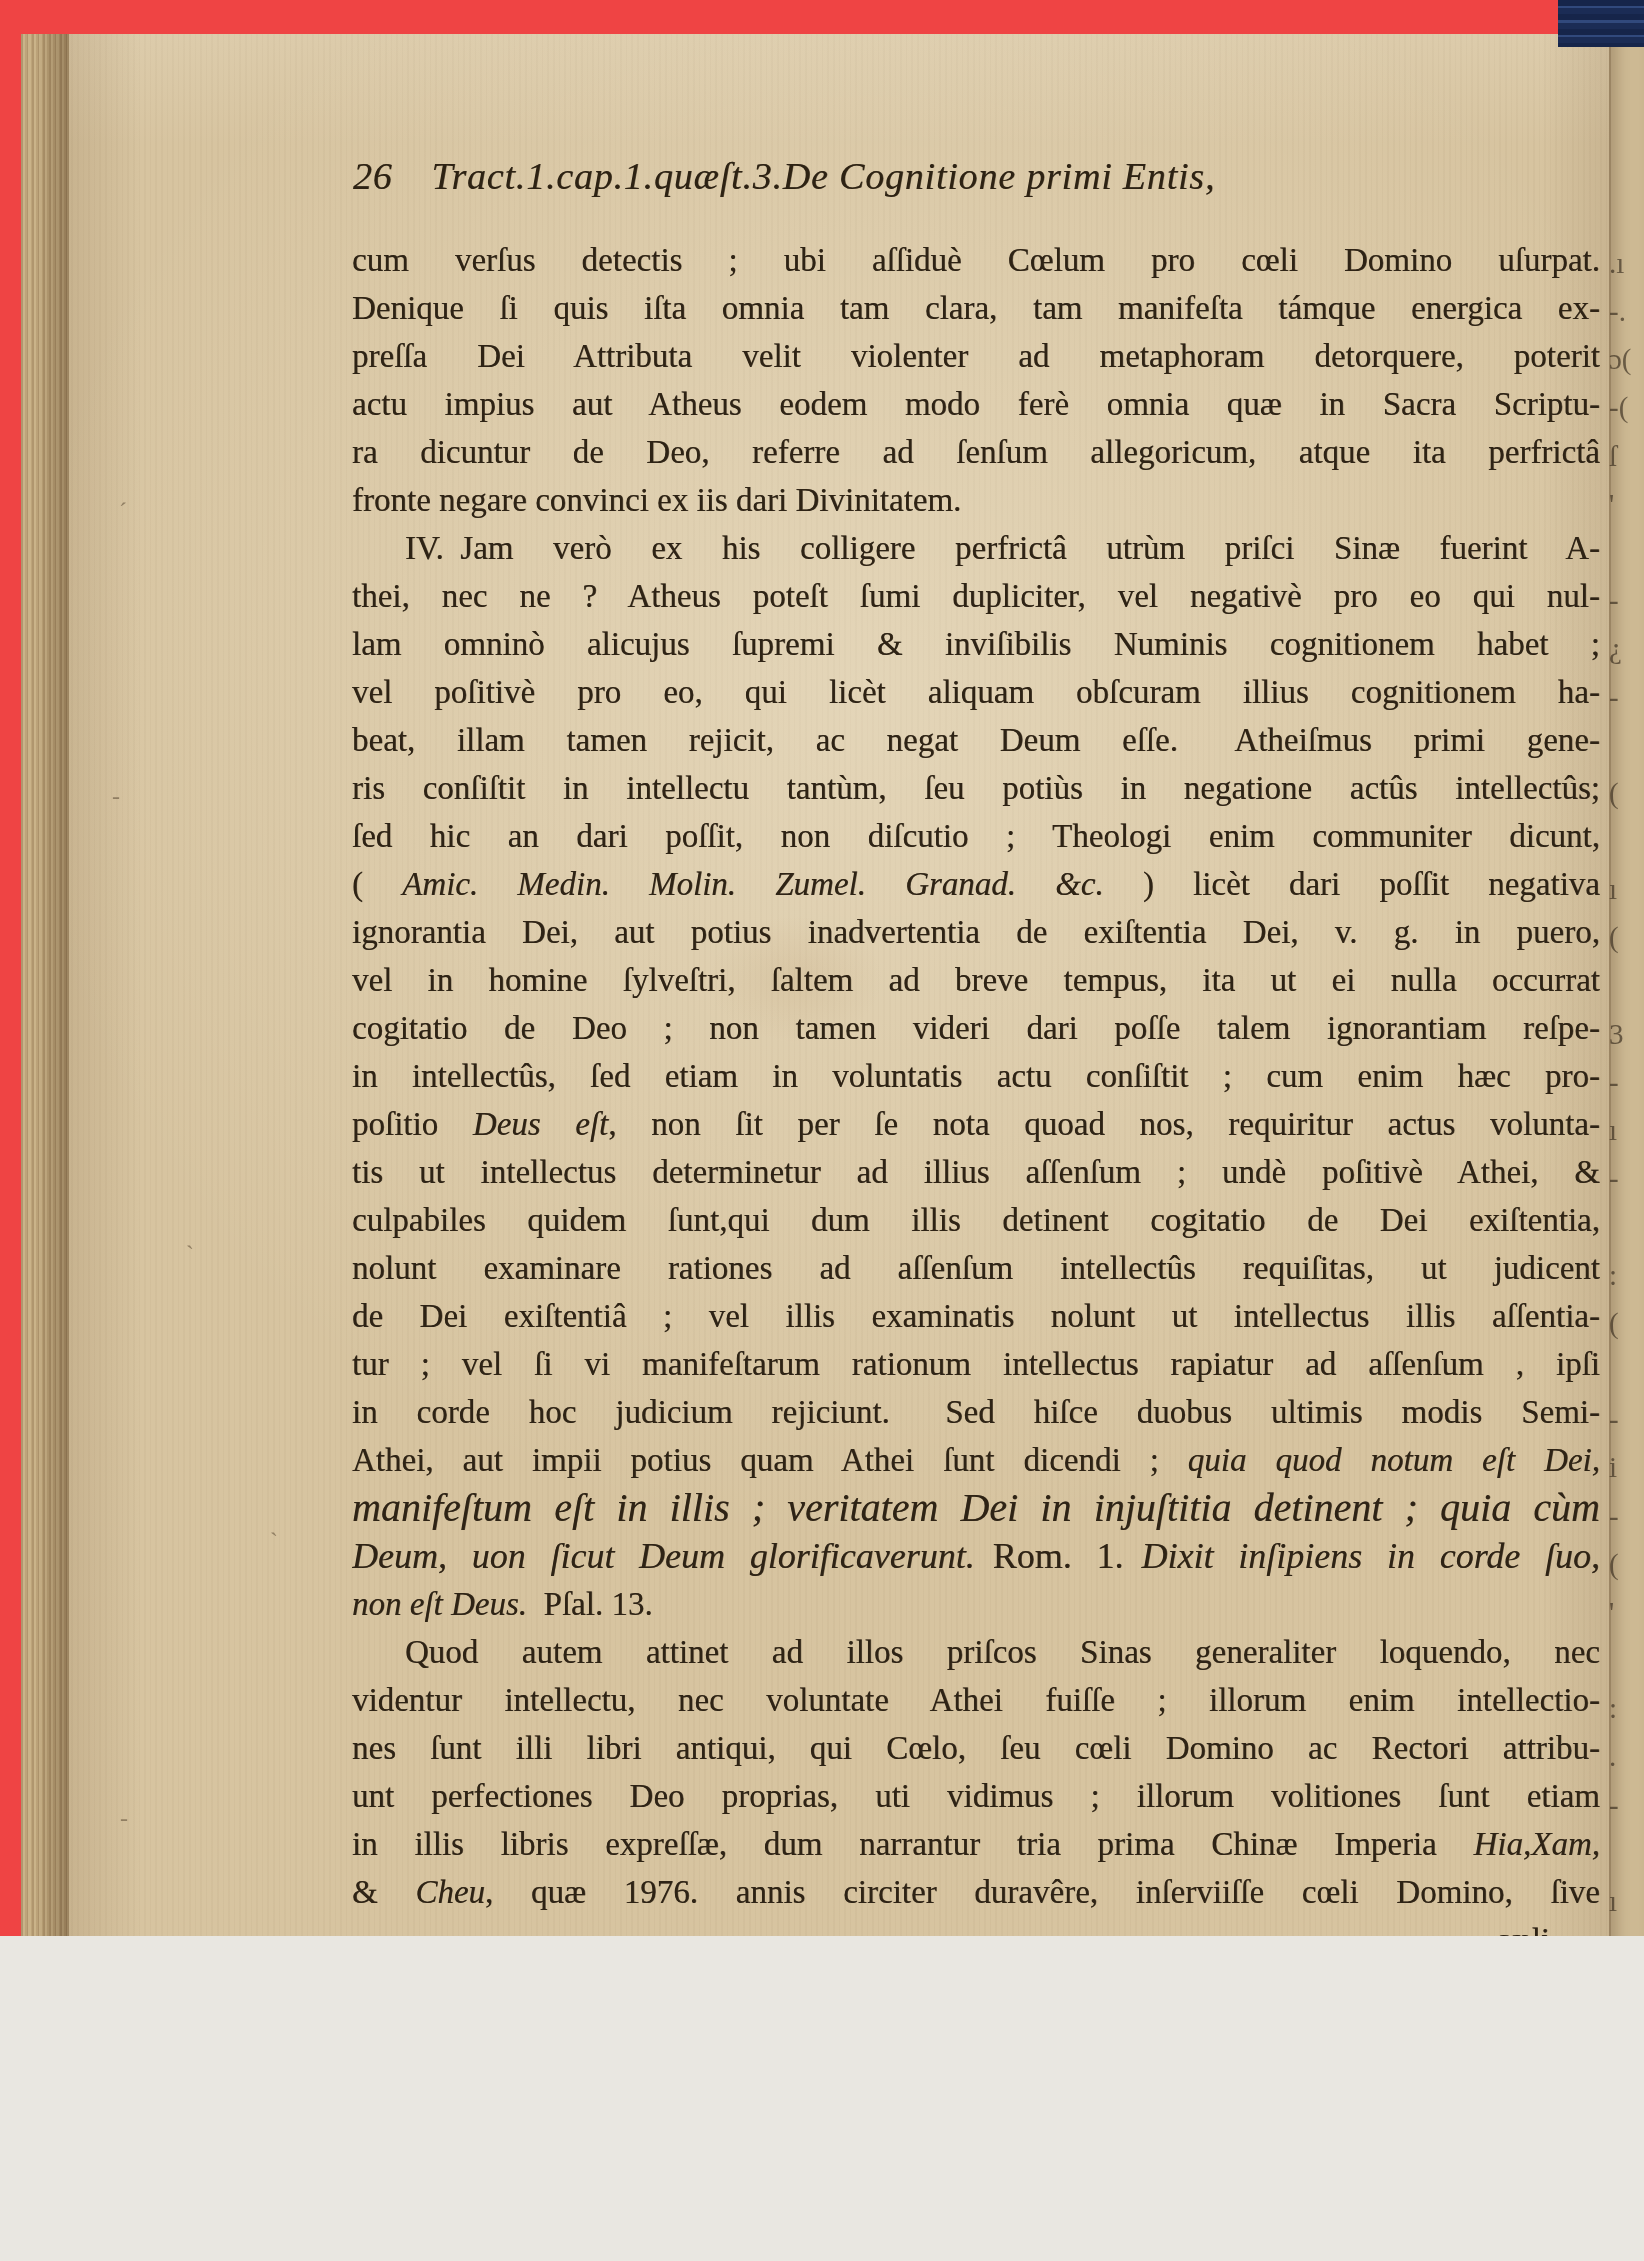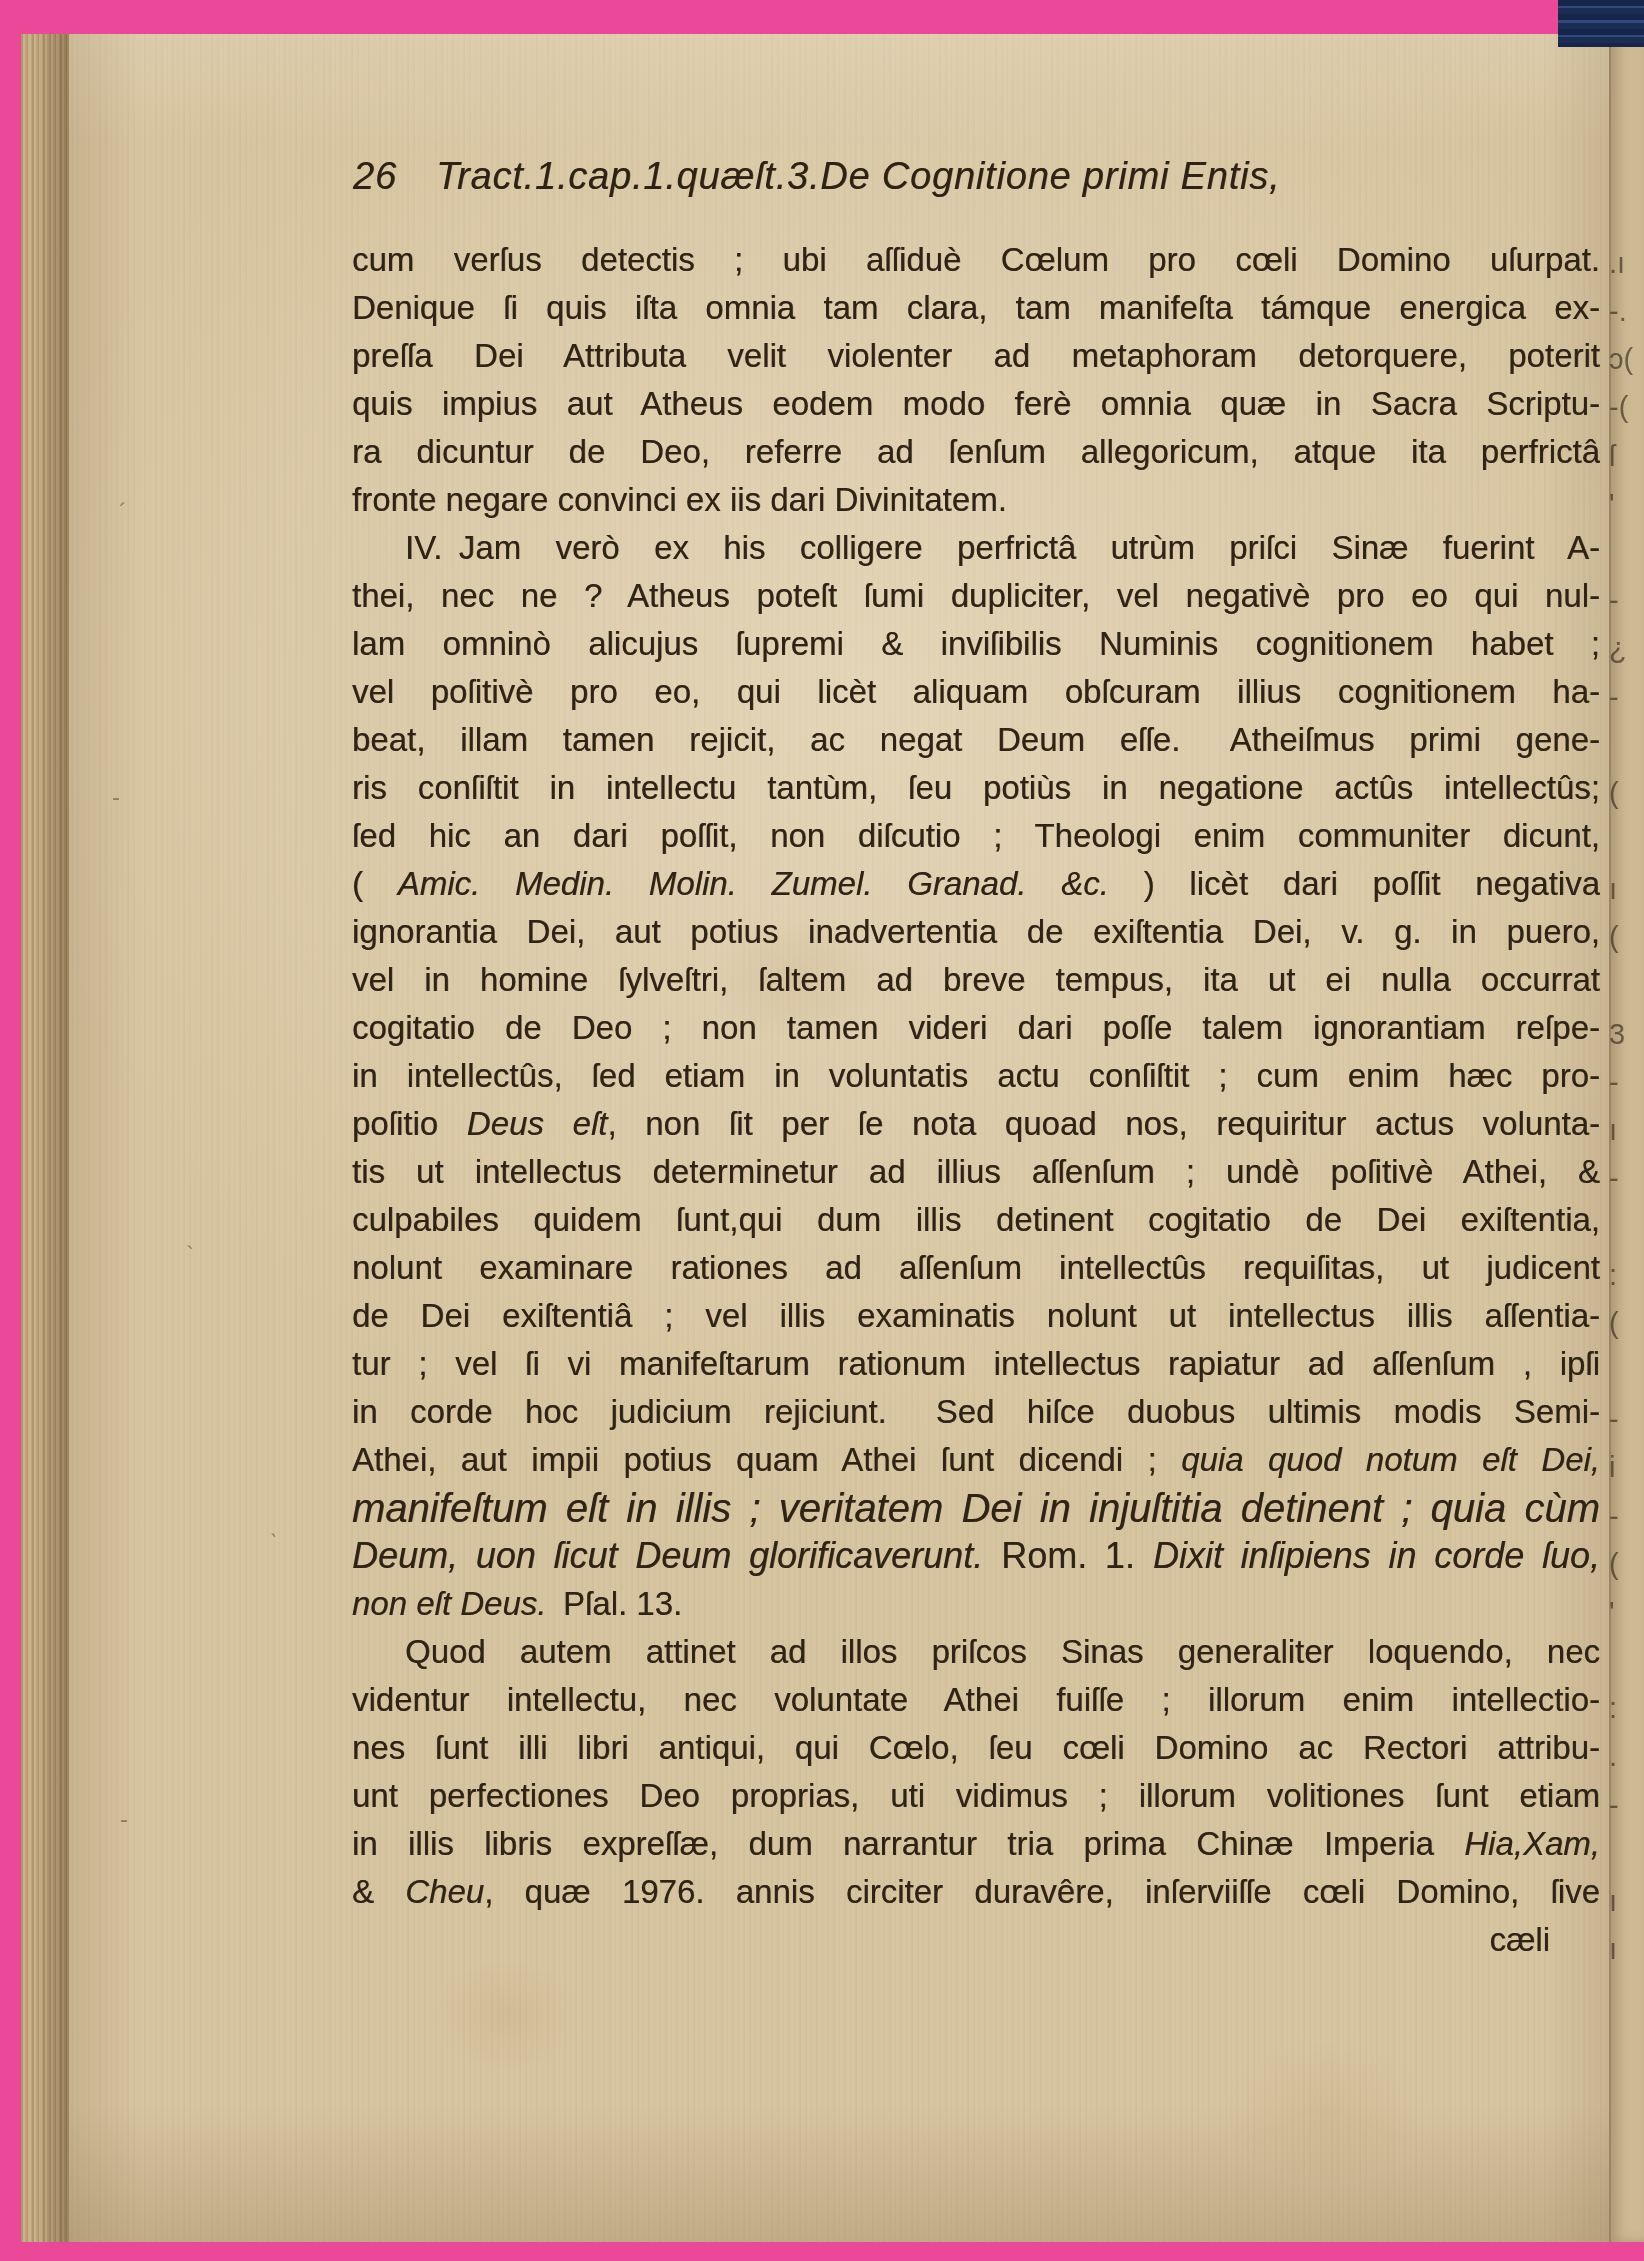--- a/index.html
+++ b/index.html
@@ -1,19 +1,19 @@
 <!DOCTYPE html>
 <html style="font-size:13px"><head>
 <meta charset="utf-8">
 <style>
   html,body{margin:0;padding:0;background:#e9e7e1;}
   .photo{
-    position:relative;width:1645px;height:2261px;overflow:hidden;
-    background:#ec4899;
-    font-family:Liberation Sans, sans-serif;
+    position:relative;width:1645px;height:1936px;overflow:hidden;
+    background:#ef4444;
+    font-family:Liberation Serif, serif;
   }
   .navy-corner{
     position:absolute;right:0;top:0;width:87px;height:47px;
     background:repeating-linear-gradient(180deg,#16254a 0 5.6px,#31497c 5.6px 8px,#1b2c55 8px 14.5px);
   }
   .paper{
     position:absolute;left:21px;top:34px;width:1624px;height:2208px;
     background-color:#d7c4a0;
     background-image:
       radial-gradient(ellipse 75% 55% at 52% 30%, rgba(255,250,235,0.32), rgba(255,250,235,0) 70%),
@@ -86,21 +86,21 @@
   <div class="stain s3"></div>
 
   <div class="header-line">
     <span class="pagenum">26</span><span>Tract.1.cap.1.quæſt.3.De Cognitione primi Entis,</span>
   </div>
 
   <div class="text-block">
       <div class="line"><span>cum verſus detectis ; ubi aſſiduè Cœlum pro cœli Domino uſurpat.</span></div>
       <div class="line"><span>Denique ſi quis iſta omnia tam clara, tam manifeſta támque energica ex-</span></div>
       <div class="line"><span>preſſa Dei Attributa velit violenter ad metaphoram detorquere, poterit</span></div>
-      <div class="line"><span>quis impius aut Atheus eodem modo ferè omnia quæ in Sacra Scriptu-</span></div>
+      <div class="line"><span>actu impius aut Atheus eodem modo ferè omnia quæ in Sacra Scriptu-</span></div>
       <div class="line"><span>ra dicuntur de Deo, referre ad ſenſum allegoricum, atque ita perfrictâ</span></div>
       <div class="line short"><span>fronte negare convinci ex iis dari Divinitatem.</span></div>
       <div class="line indent"><span>IV. Jam verò ex his colligere perfrictâ utrùm priſci Sinæ fuerint A-</span></div>
       <div class="line"><span>thei, nec ne ? Atheus poteſt ſumi dupliciter, vel negativè pro eo qui nul-</span></div>
       <div class="line"><span>lam omninò alicujus ſupremi &amp; inviſibilis Numinis cognitionem habet ;</span></div>
       <div class="line"><span>vel poſitivè pro eo, qui licèt aliquam obſcuram illius cognitionem ha-</span></div>
       <div class="line"><span>beat, illam tamen rejicit, ac negat Deum eſſe.  Atheiſmus primi gene-</span></div>
       <div class="line"><span>ris conſiſtit in intellectu tantùm, ſeu potiùs in negatione actûs intellectûs;</span></div>
       <div class="line"><span>ſed hic an dari poſſit, non diſcutio ; Theologi enim communiter dicunt,</span></div>
       <div class="line"><span>( </span><span class="it">Amic. Medin. Molin. Zumel. Granad. &amp;c.</span><span> ) licèt dari poſſit negativa</span></div>

